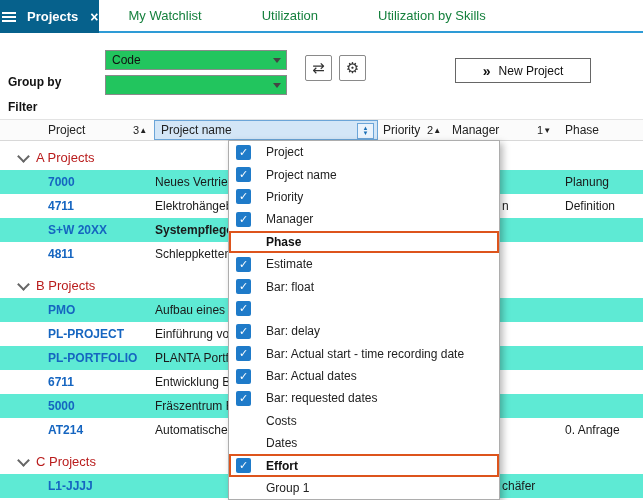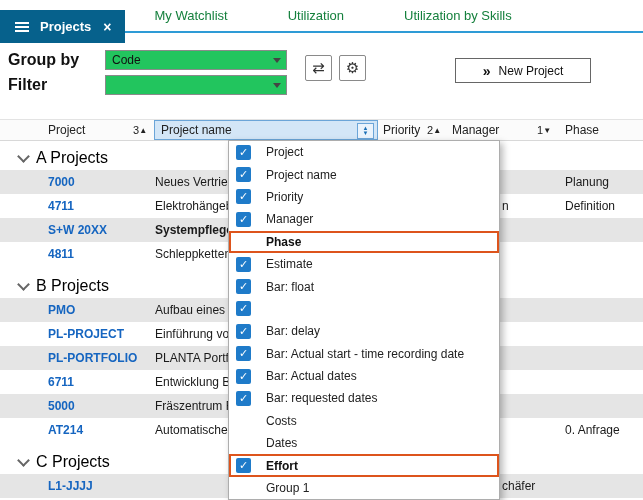--- a/index.html
+++ b/index.html
@@ -3,49 +3,49 @@
 <meta charset="utf-8">
 <style>
   html,body{margin:0;padding:0;background:#fff;}
   body{font-family:"Liberation Sans",sans-serif;}
   .app{position:relative;width:643px;height:500px;background:#fff;overflow:hidden;}
 
   
   .tabline{position:absolute;top:31px;left:0;width:643px;height:2px;background:#2e9bd6;}
   .tabs{position:absolute;top:0;left:0;display:flex;height:33px;z-index:2;}
   .tab{height:31px;display:flex;align-items:center;padding:0 30px;font-size:13px;color:#15803d;cursor:pointer;white-space:nowrap;}
-  .tab.active{height:33px;background:#06618c;color:#fff;font-weight:bold;padding:0 13px;gap:9px;margin-top:10px;}
+  .tab.active{height:33px;background:#06618c;color:#fff;font-weight:bold;padding:0 0;gap:9px;}
   .burger{width:14px;height:2px;background:#fff;box-shadow:0 -4px 0 #fff,0 4px 0 #fff;margin:0 2px;}
   .closex{font-size:14px;font-weight:bold;margin-left:3px;}
 
   
-  .lbl{position:absolute;font-size:16px;font-weight:bold;color:#111;line-height:20px;}
+  .lbl{position:absolute;font-size:12px;font-weight:bold;color:#111;line-height:20px;margin-top:22px;}
   .sel{position:absolute;width:182px;height:20px;border:1px solid #8a8a8a;background:#22c55e;font-size:12px;line-height:18px;padding:0 18px 0 6px;box-sizing:border-box;color:#111;cursor:pointer;}
   .sel .arr{position:absolute;right:5px;top:7px;width:0;height:0;border-left:4px solid transparent;border-right:4px solid transparent;border-top:5px solid #444;}
   .icobtn{position:absolute;width:27px;height:26px;border:1px solid #8a8a8a;background:#fff;border-radius:2px;font-size:15px;color:#333;display:flex;align-items:center;justify-content:center;cursor:pointer;box-sizing:border-box;}
   .npbtn{position:absolute;left:455px;top:58px;width:136px;height:25px;border:1px solid #666;background:#fff;display:flex;align-items:center;justify-content:center;gap:9px;font-size:12px;color:#111;cursor:pointer;box-sizing:border-box;}
   .npbtn .chev2{font-size:14px;font-weight:bold;letter-spacing:-1px;}
 
   
   .ghead{position:absolute;top:119px;left:0;width:643px;height:22px;background:#fbfbfb;border-top:1px solid #e3e3e3;border-bottom:1px solid #d8d8d8;font-size:12px;color:#222;box-sizing:border-box;}
   .hcell{position:absolute;line-height:20px;white-space:nowrap;}
   .sortnum{font-size:11px;}
   .sortarrow{font-size:8px;vertical-align:1px;}
   .pncell{position:absolute;left:154px;top:0;width:224px;height:20px;background:#d3e6f7;border:1px solid #6ba5d8;box-sizing:border-box;line-height:18px;padding-left:6px;cursor:pointer;}
   .sorter{position:absolute;right:3px;top:2px;width:15px;height:14px;border:1px solid #6ba5d8;background:#eaf3fc;display:flex;flex-direction:column;align-items:center;justify-content:center;font-size:6px;line-height:5px;color:#1a6fb5;cursor:pointer;}
 
   
   .gbody{position:absolute;top:142px;left:0;width:643px;z-index:1;}
   .grow{position:relative;height:24px;font-size:12px;}
-  .grow.alt{background:#e5e5e5;}
+  .grow.alt{background:#5eead4;}
   .grouphdr{position:relative;height:24px;background:#fff;cursor:pointer;}
   .mt4{margin-top:4px;}
   .mt8{margin-top:8px;}
   .chev{position:absolute;left:19px;top:6px;width:7px;height:7px;border-right:2px solid #666;border-bottom:2px solid #666;transform:rotate(45deg);}
-  .gname{position:absolute;left:36px;line-height:24px;font-size:16px;color:#000000;}
+  .gname{position:absolute;left:36px;line-height:24px;font-size:13px;color:#b91c1c;}
   .c-code{position:absolute;left:48px;line-height:24px;color:#1565c0;font-weight:600;cursor:pointer;white-space:nowrap;}
   .c-name{position:absolute;left:155px;line-height:24px;color:#1a1a1a;white-space:nowrap;}
   .c-mgr{position:absolute;left:502px;line-height:24px;color:#1a1a1a;white-space:nowrap;}
   .c-phase{position:absolute;left:565px;line-height:24px;color:#1a1a1a;white-space:nowrap;}
   .grow.boldrow .c-code,.grow.boldrow .c-name{font-weight:bold;}
 
   
   .colmenu{position:absolute;left:228px;top:140px;width:272px;height:360px;background:#fff;border:1px solid #adadad;box-shadow:3px 3px 7px rgba(0,0,0,0.28);box-sizing:border-box;z-index:5;overflow:hidden;}
   .mi{position:relative;height:22.4px;display:flex;align-items:center;padding-left:7px;font-size:12px;color:#222;cursor:pointer;box-sizing:border-box;}
   .mi .cb{width:15px;height:15px;background:#1f7bc9;color:#fff;font-size:11px;line-height:15px;text-align:center;border-radius:2px;flex:0 0 15px;}

